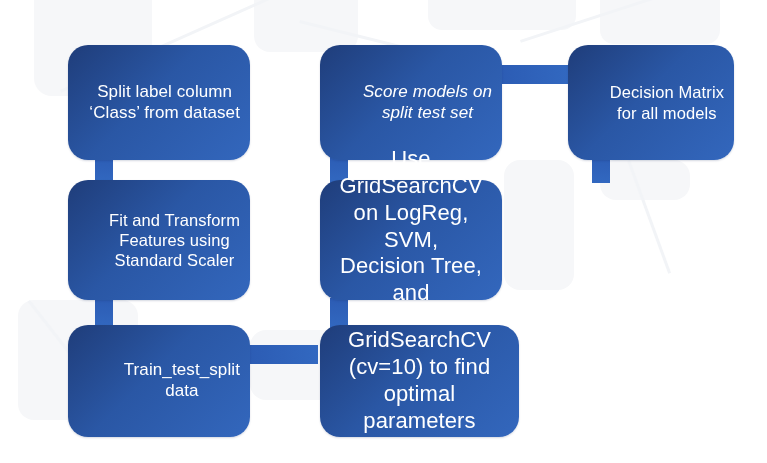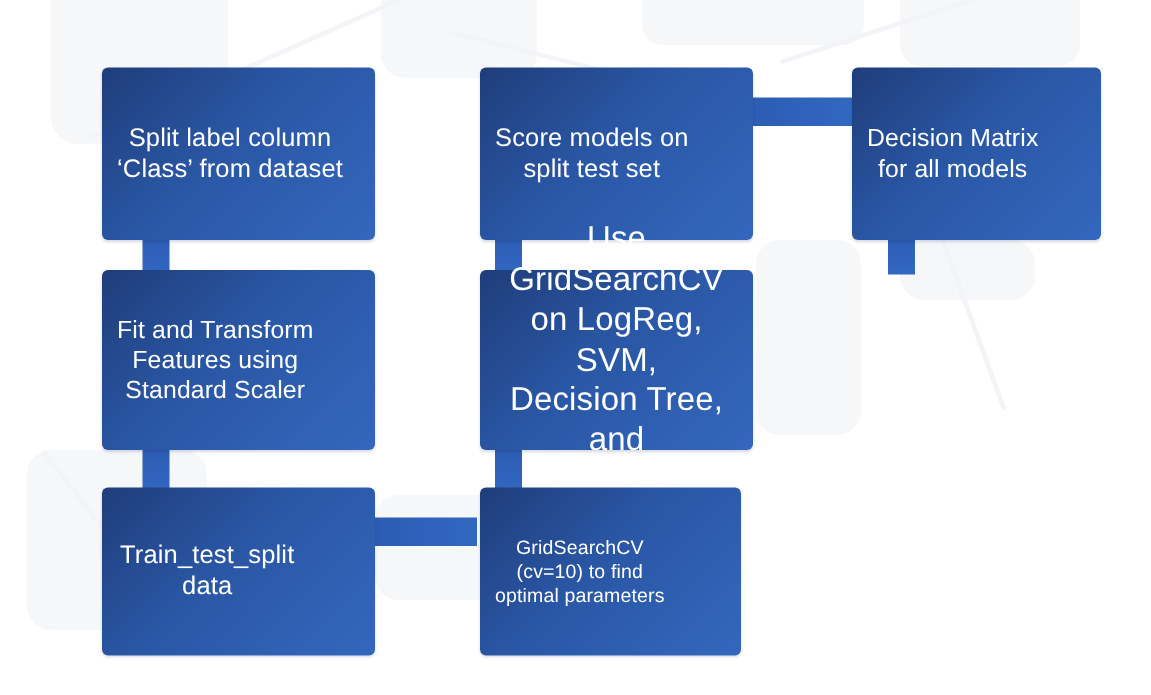--- a/index.html
+++ b/index.html
@@ -26,26 +26,26 @@
     background: #f6f7f9;
     border-radius: 14px;
   }
   .bg-line {
     position: absolute;
     background: #f2f4f7;
     transform-origin: 0 0;
   }
   .node-box {
     position: absolute;
-    border-radius: 4px;
+    border-radius: 20px;
     background: linear-gradient(135deg, #1f3d7a 0%, #2a57a5 45%, #3367bd 100%);
     color: #ffffff;
     display: flex;
     align-items: center;
-    justify-content: flex-start;
+    justify-content: flex-end;
     text-align: center;
     box-sizing: border-box;
     padding: 6px 10px;
     line-height: 1.22;
     letter-spacing: 0.1px;
     box-shadow: 0 1px 2px rgba(20, 40, 90, 0.18);
   }
   .node-box .node-text {
     display: block;
     white-space: pre-line;
@@ -99,33 +99,33 @@
     <span class="node-text">Fit and Transform
 Features using
 Standard Scaler</span>
   </div>
 
   <div class="node-box" style="left:68px; top:325px; width:182px; height:112px; font-size:17px;padding-left:12px;">
     <span class="node-text">Train_test_split
 data</span>
   </div>
 
-  <div class="node-box" style="left:320px; top:45px; width:182px; height:115px; font-size:17px;">
+  <div class="node-box" style="left:320px; top:45px; width:182px; height:115px; font-size:17px;font-style:italic;">
     <span class="node-text">Score models on
 split test set</span>
   </div>
 
   <div class="node-box" style="left:320px; top:180px; width:182px; height:120px; font-size:22px;">
     <span class="node-text">Use GridSearchCV
 on LogReg, SVM,
 Decision Tree, and
 KNN models</span>
   </div>
 
-  <div class="node-box" style="left:320px; top:325px; width:174px; height:112px; font-size:13px;">
+  <div class="node-box" style="left:320px; top:325px; width:199px; height:112px; font-size:22px;">
     <span class="node-text">GridSearchCV
 (cv=10) to find
 optimal parameters</span>
   </div>
 
   <div class="node-box" style="left:568px; top:45px; width:166px; height:115px; font-size:16.5px;">
     <span class="node-text">Decision Matrix
 for all models</span>
   </div>
 

